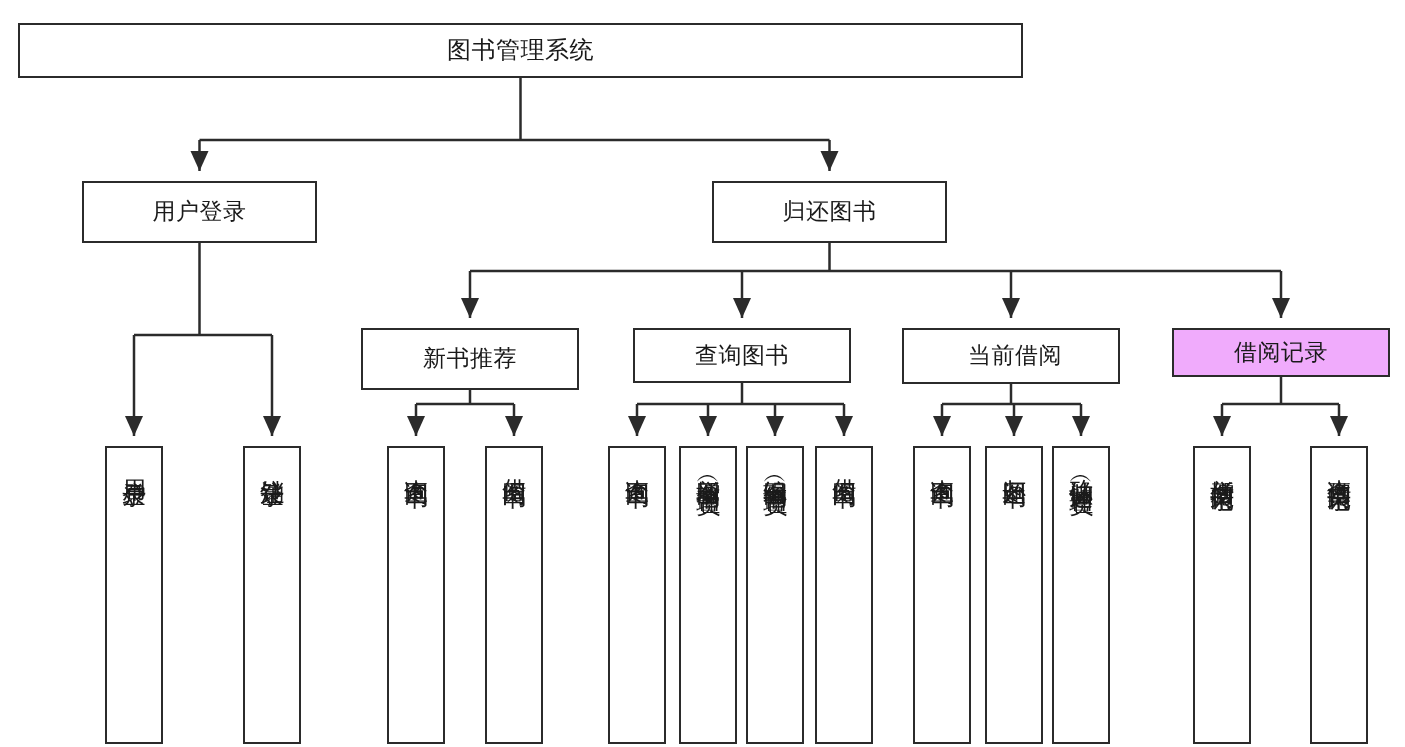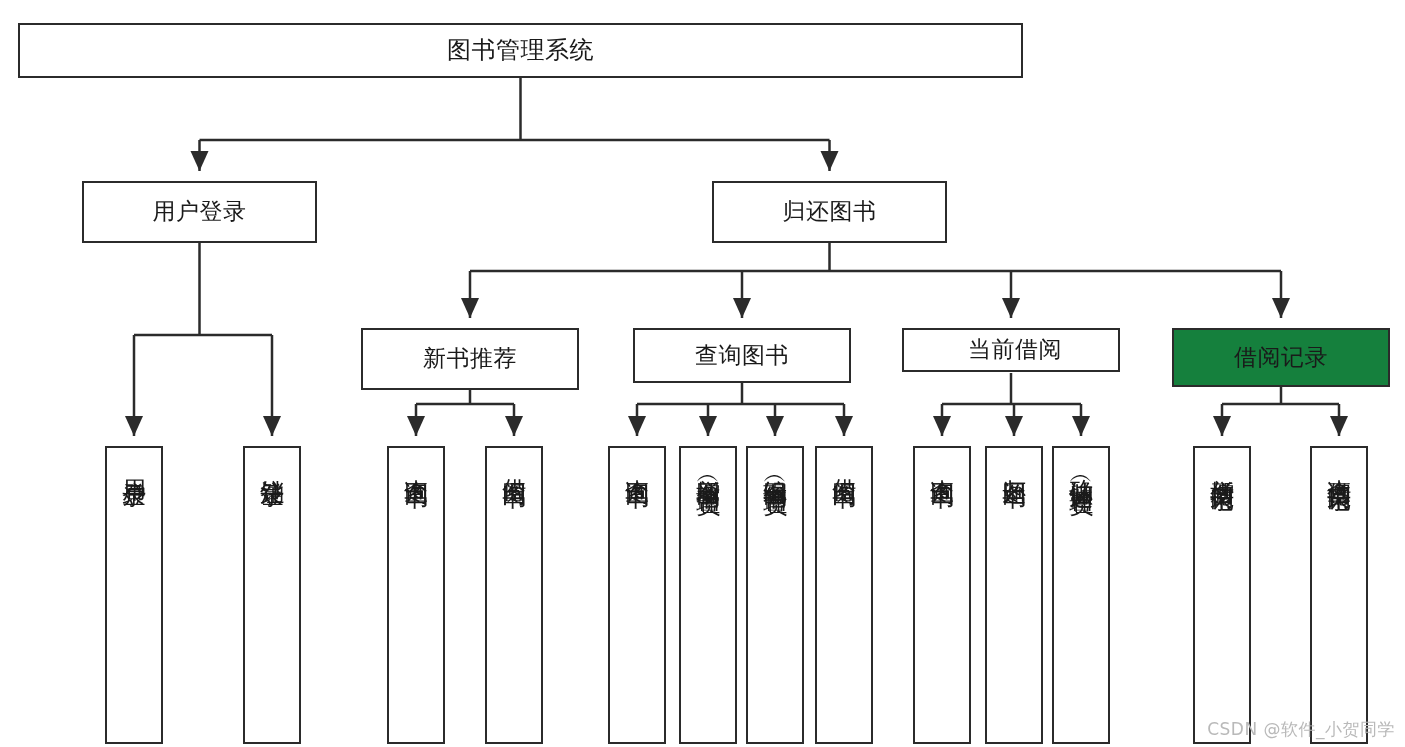--- a/index.html
+++ b/index.html
@@ -142,24 +142,24 @@
       </div>
       <div class="node horizontal" style="left: 712px; top: 171px; width: 235px; height: 62px; border-color: rgb(43, 43, 43); background: rgb(255, 255, 255);">
         <span class="node-label">归还图书</span>
       </div>
       <div class="node horizontal" style="left: 361px; top: 318px; width: 218px; height: 62px; border-color: rgb(43, 43, 43); background: rgb(255, 255, 255);">
         <span class="node-label">新书推荐</span>
       </div>
       <div class="node horizontal" style="left: 633px; top: 318px; width: 218px; height: 55px; border-color: rgb(43, 43, 43); background: rgb(255, 255, 255);">
         <span class="node-label">查询图书</span>
       </div>
-      <div class="node horizontal" style="left: 902px; top: 318px; width: 218px; height: 44px; border-color: rgb(43, 43, 43); background: rgb(255, 255, 255); padding-left: 8px;">
+      <div class="node horizontal" style="left: 902px; top: 318px; width: 218px; height: 56px; border-color: rgb(43, 43, 43); background: rgb(255, 255, 255); padding-left: 8px;">
         <span class="node-label">当前借阅</span>
       </div>
-      <div class="node horizontal" style="left: 1172px; top: 318px; width: 218px; height: 59px; border-color: rgb(43, 43, 43); background: #15803d;">
+      <div class="node horizontal" style="left: 1172px; top: 318px; width: 218px; height: 49px; border-color: rgb(43, 43, 43); background: #f0abfc;">
         <span class="node-label">借阅记录</span>
       </div>
       <div class="node vertical" style="left: 105px; top: 436px; width: 58px; height: 298px; border-color: rgb(43, 43, 43); background: rgb(255, 255, 255);">
         <span class="node-label">用户登录</span>
       </div>
       <div class="node vertical" style="left: 243px; top: 436px; width: 58px; height: 298px; border-color: rgb(43, 43, 43); background: rgb(255, 255, 255);">
         <span class="node-label">注销登录</span>
       </div>
       <div class="node vertical" style="left: 387px; top: 436px; width: 58px; height: 298px; border-color: rgb(43, 43, 43); background: rgb(255, 255, 255);">
         <span class="node-label">查询图书</span>
@@ -189,15 +189,14 @@
         <span class="node-label">确认归还（管理员）</span>
       </div>
       <div class="node vertical" style="left: 1193px; top: 436px; width: 58px; height: 298px; border-color: rgb(43, 43, 43); background: rgb(255, 255, 255);">
         <span class="node-label">新增借阅记录</span>
       </div>
       <div class="node vertical" style="left: 1310px; top: 436px; width: 58px; height: 298px; border-color: rgb(43, 43, 43); background: rgb(255, 255, 255);">
         <span class="node-label">查询借阅记录</span>
       </div>
     </div>
 
-  <div id="watermark">CSDN @软件_小贺同学</div>
 
 </div>
 
 </body></html>

